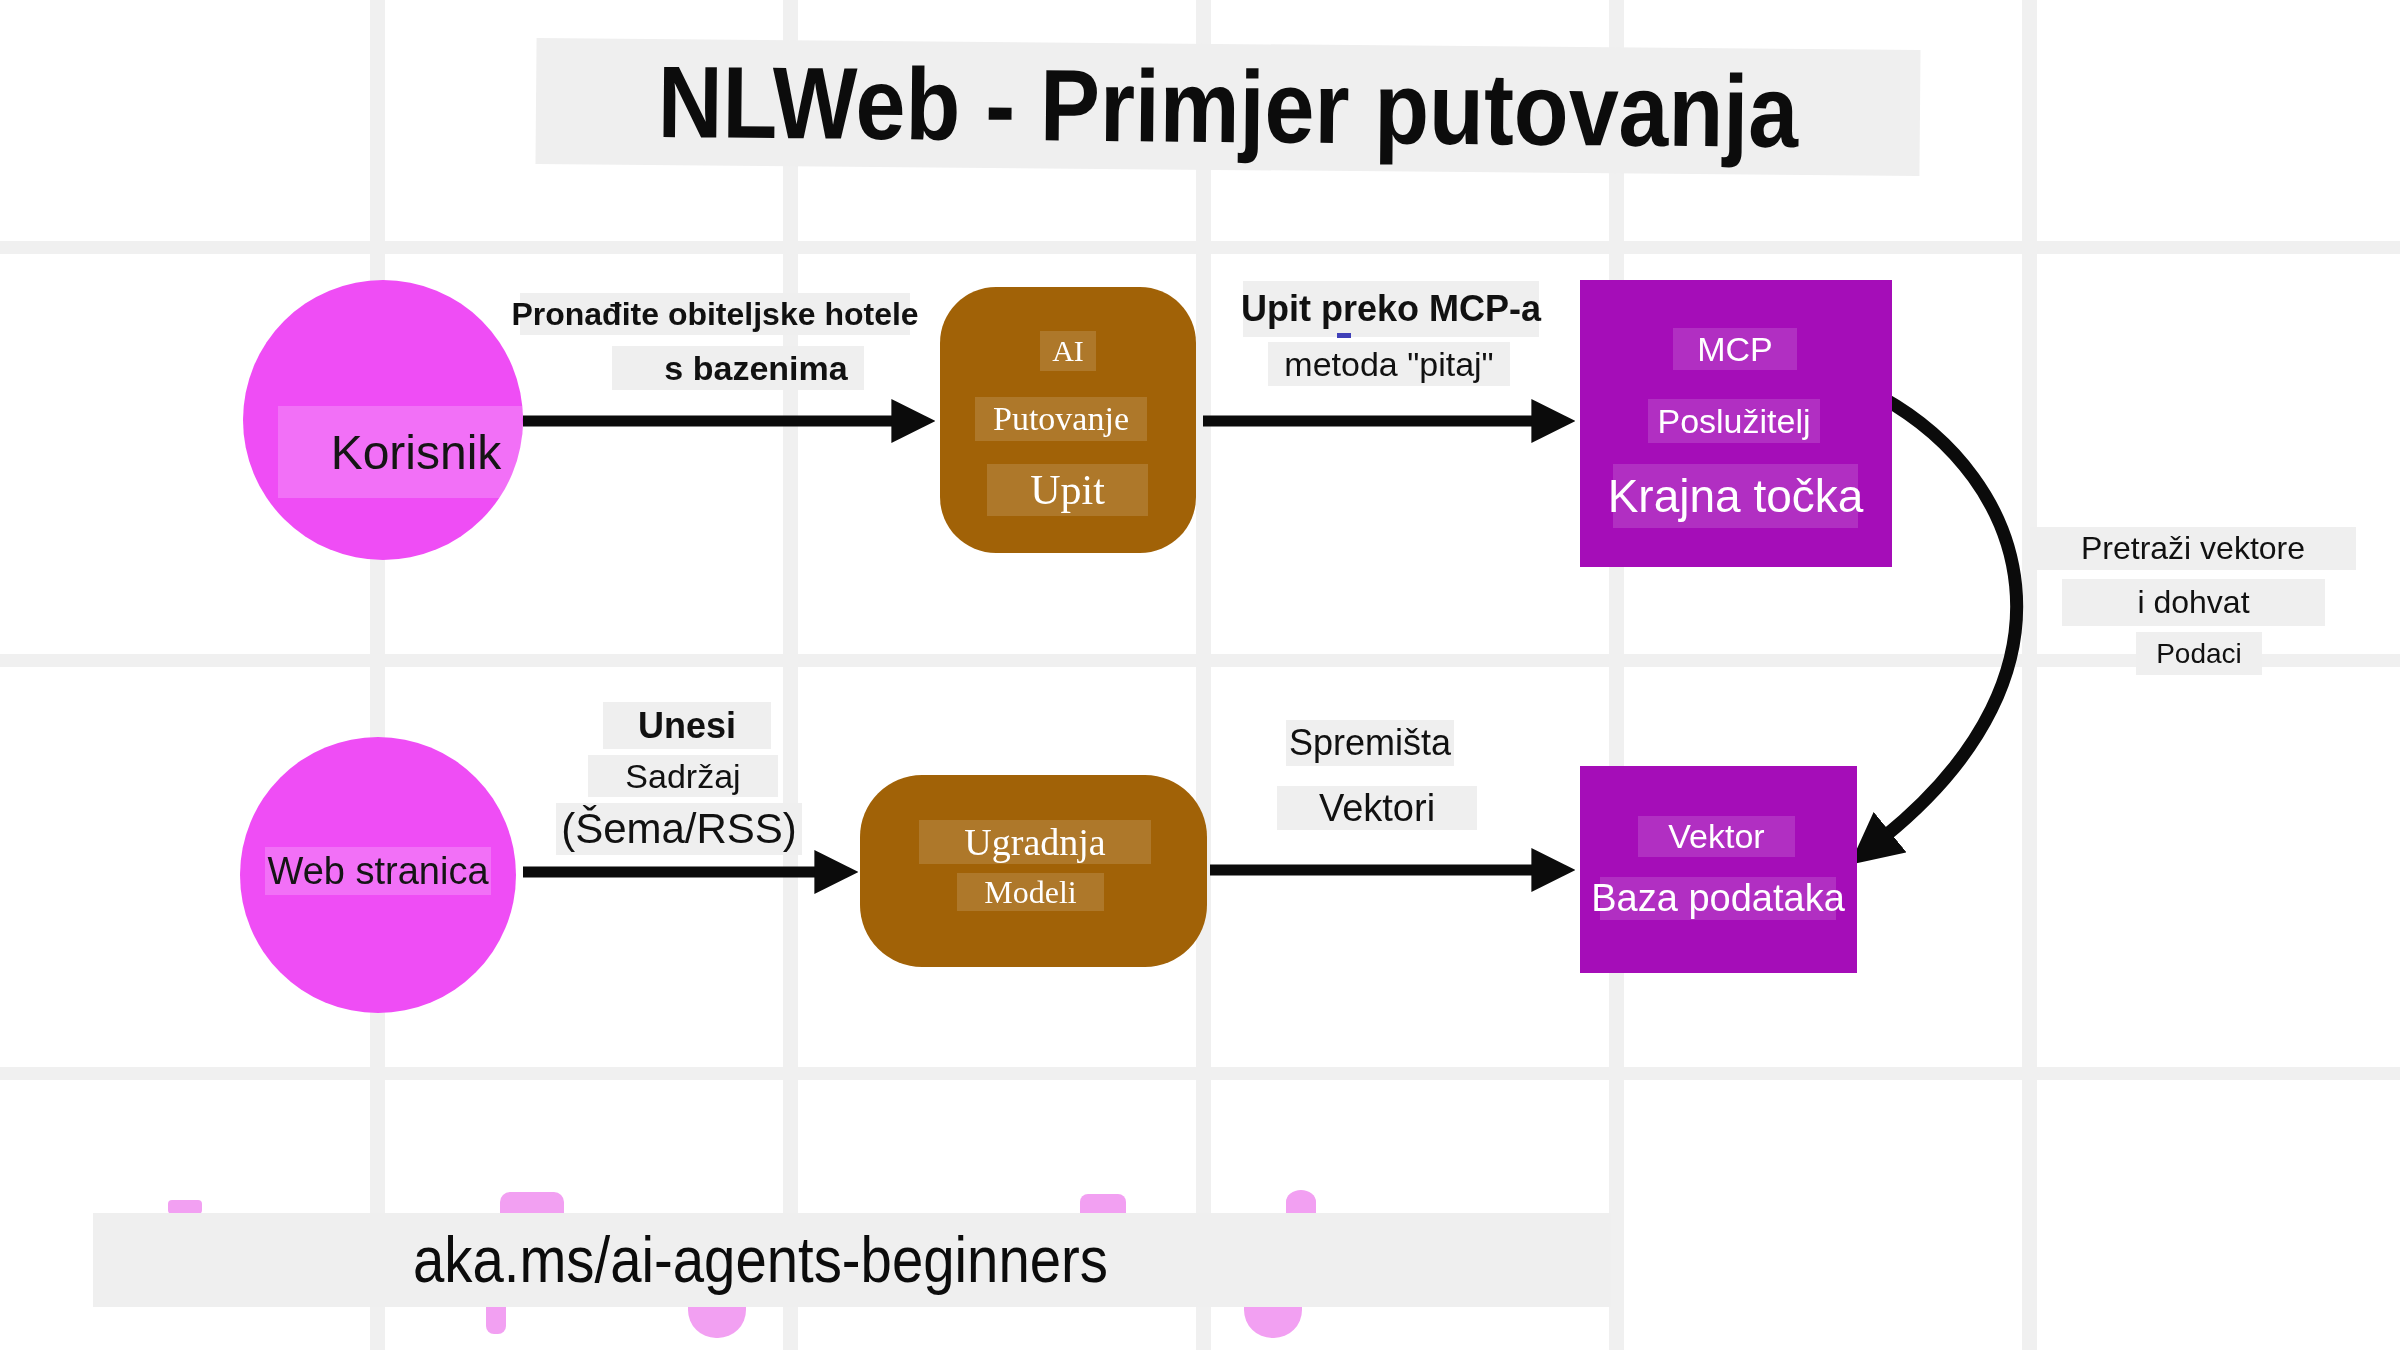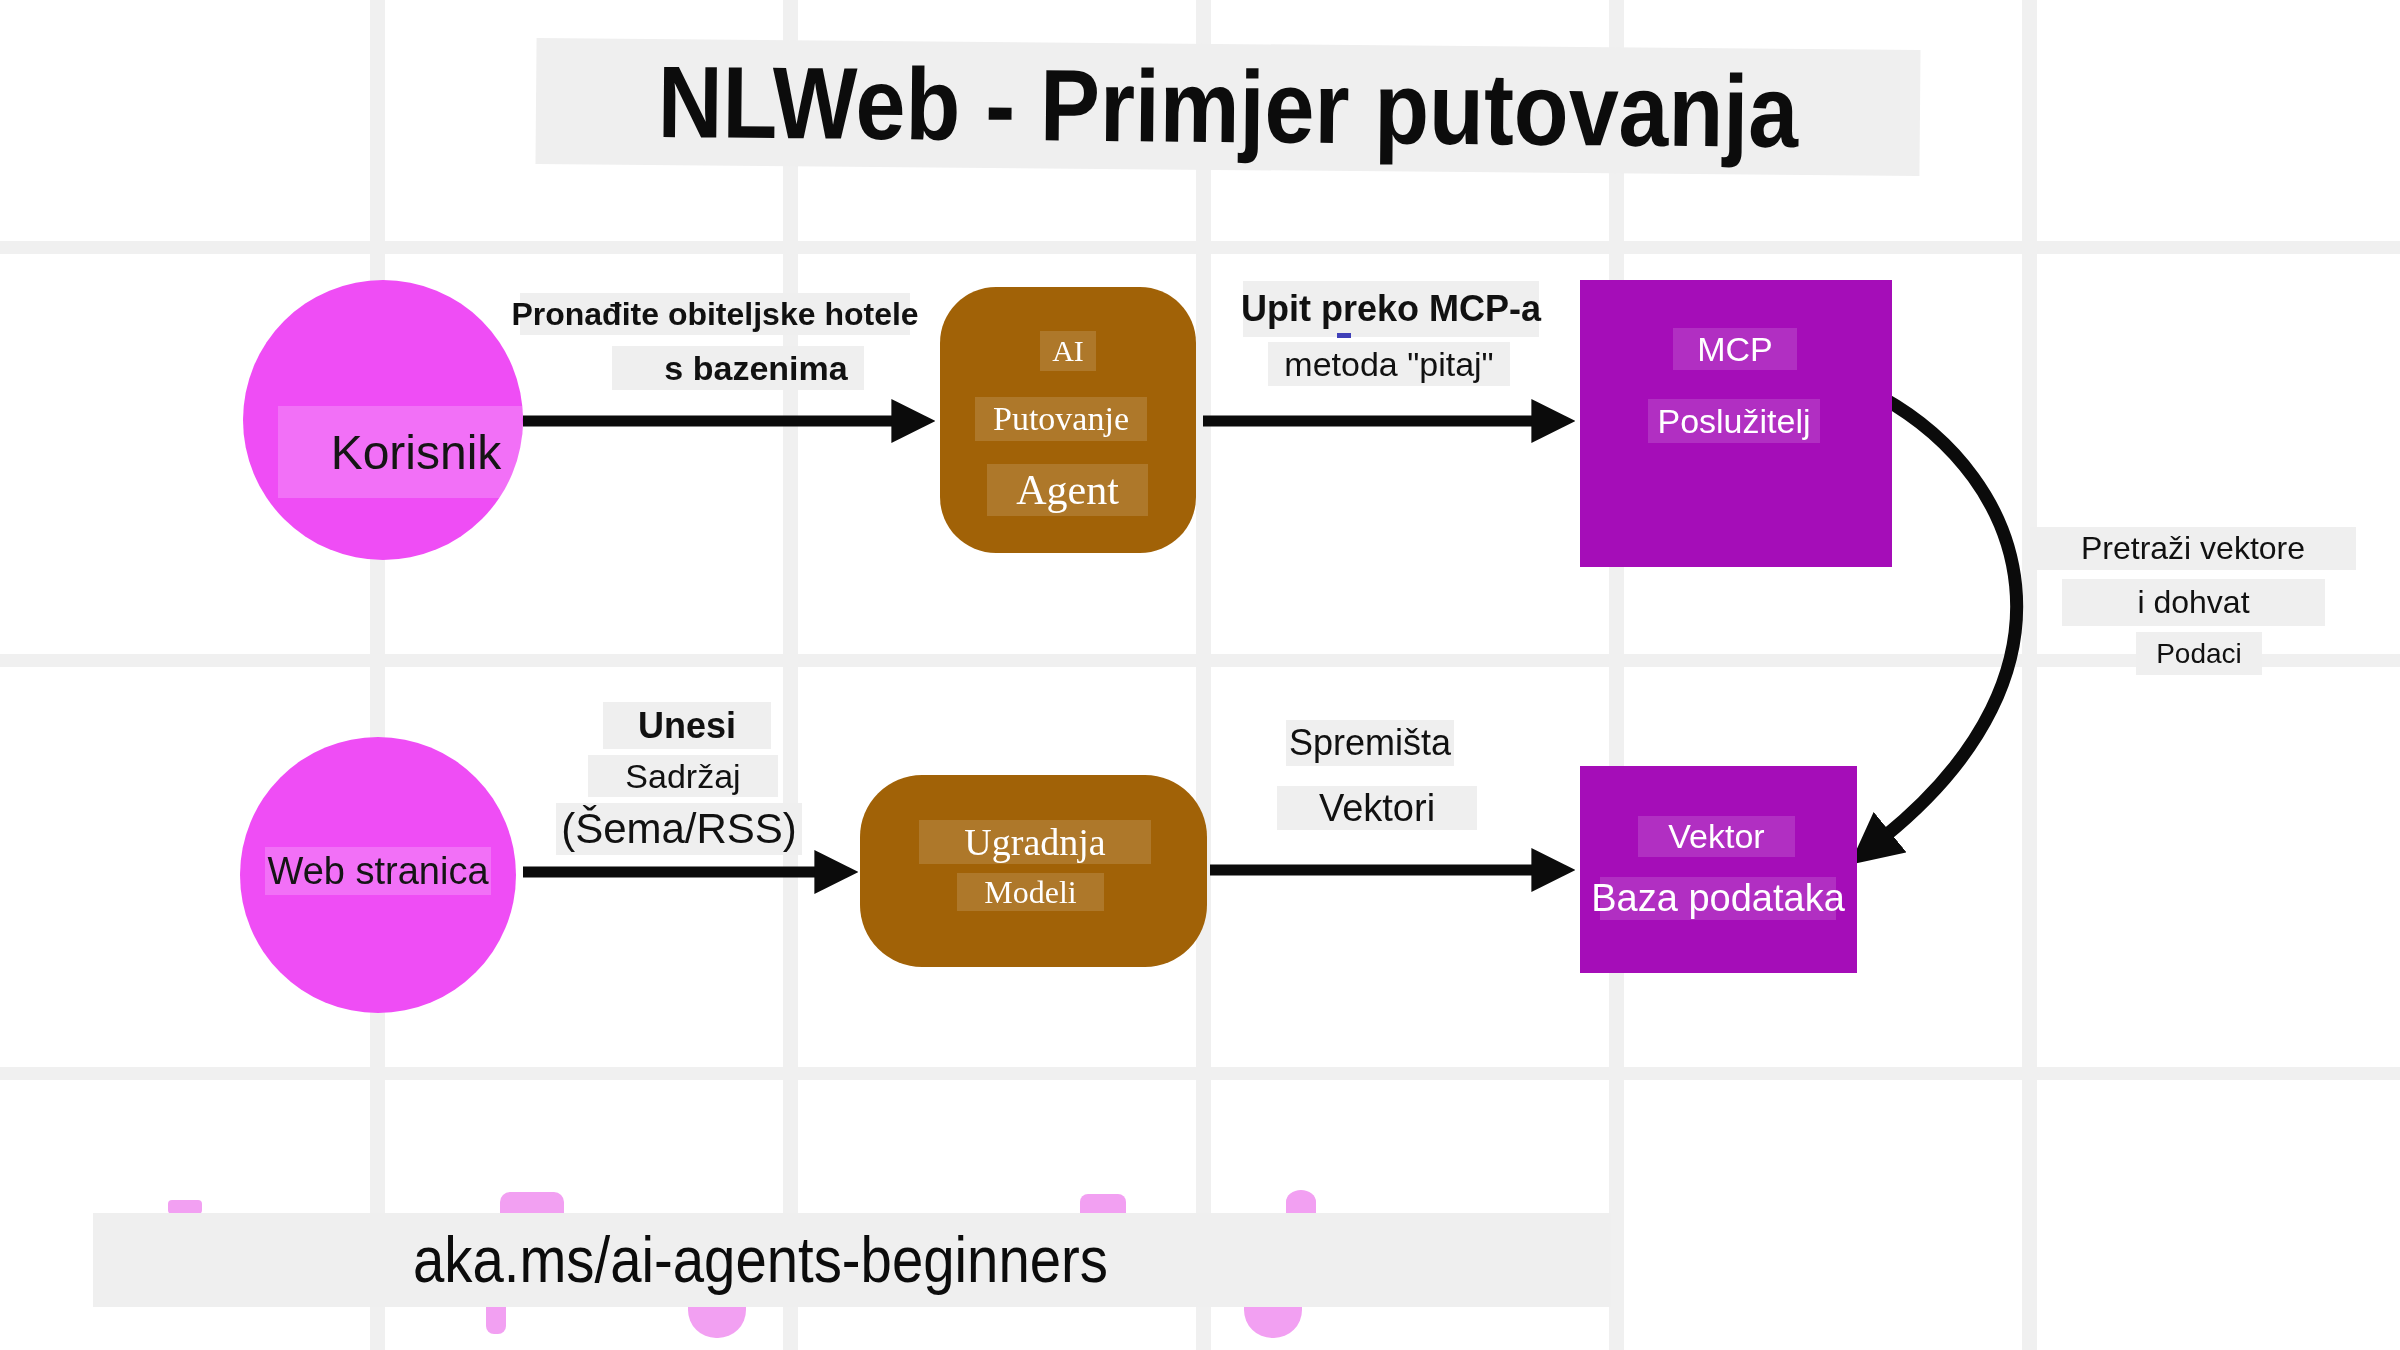--- a/index.html
+++ b/index.html
@@ -95,31 +95,32 @@
   <div class="node-band" style="left:35px;top:126px;width:212px;height:92px;font-size:48px;padding-left:32px;">Korisnik</div>
 </div>
 
 <div class="circle" style="left:240px;top:737px;width:276px;height:276px;">
   <div class="node-band" style="left:25px;top:110px;width:226px;height:48px;font-size:38px;">Web stranica</div>
 </div>
 
 <div class="bluebox" style="left:940px;top:287px;width:256px;height:266px;border-radius:56px;">
   <div class="node-band" style="left:100px;top:44px;width:56px;height:40px;font-size:30px;">AI</div>
   <div class="node-band" style="left:35px;top:110px;width:172px;height:44px;font-size:34px;">Putovanje</div>
-  <div class="node-band" style="left:47px;top:177px;width:161px;height:52px;font-size:42px;">Agent</div>
+  <div class="node-band" style="left:47px;top:177px;width:161px;height:52px;font-size:42px;">Upit</div>
 </div>
 
 <div class="bluebox" style="left:860px;top:775px;width:347px;height:192px;border-radius:62px;">
   <div class="node-band" style="left:59px;top:45px;width:232px;height:44px;font-size:38px;text-align:right;">Ugradnja</div>
   <div class="node-band" style="left:97px;top:98px;width:147px;height:38px;font-size:32px;">Modeli</div>
 </div>
 
 <div class="purplebox" style="left:1580px;top:280px;width:312px;height:287px;">
   <div class="node-band" style="left:93px;top:48px;width:124px;height:42px;font-size:34px;">MCP</div>
   <div class="node-band" style="left:68px;top:119px;width:172px;height:44px;font-size:34px;">Poslužitelj</div>
+  <div class="node-band" style="left:33px;top:184px;width:245px;height:64px;font-size:46px;">Krajna točka</div>
 </div>
 
 <div class="purplebox" style="left:1580px;top:766px;width:277px;height:207px;">
   <div class="node-band" style="left:58px;top:50px;width:157px;height:41px;font-size:34px;">Vektor</div>
   <div class="node-band" style="left:20px;top:111px;width:236px;height:43px;font-size:38px;">Baza podataka</div>
 </div>
 
 <div class="band w600" style="left:520px;top:293px;width:390px;height:42px;font-size:32px;">Pronađite obiteljske hotele</div>
 <div class="band w600" style="left:612px;top:346px;width:216px;height:44px;font-size:34px;padding-left:36px;">s bazenima</div>
 

